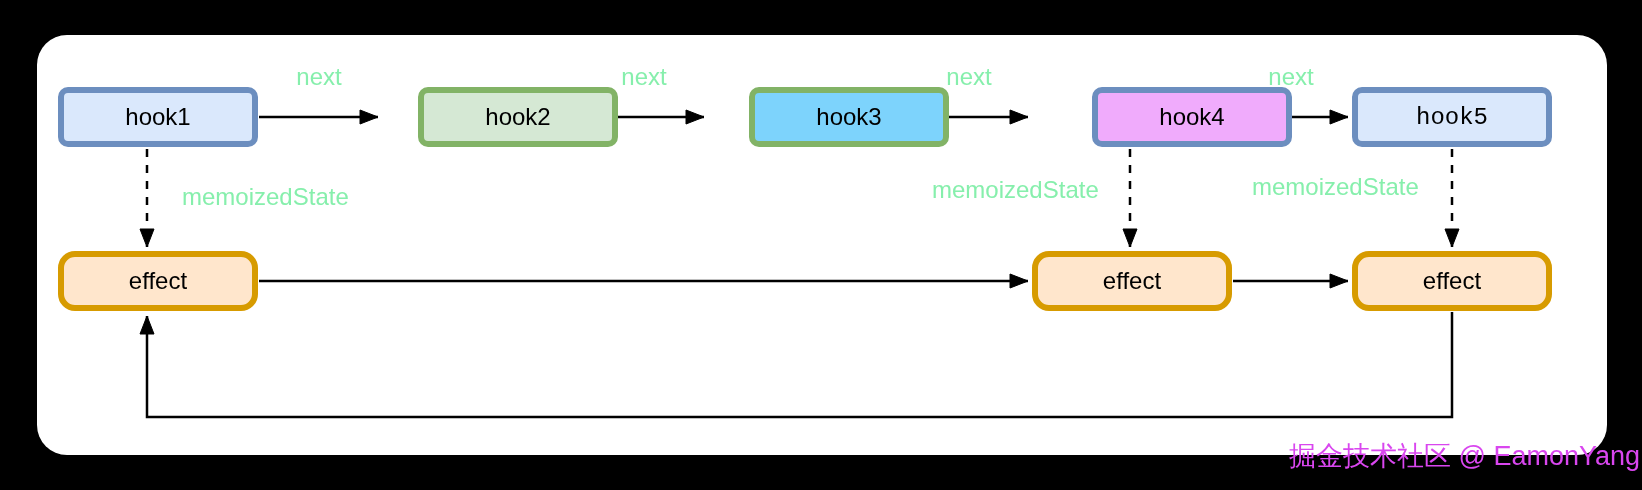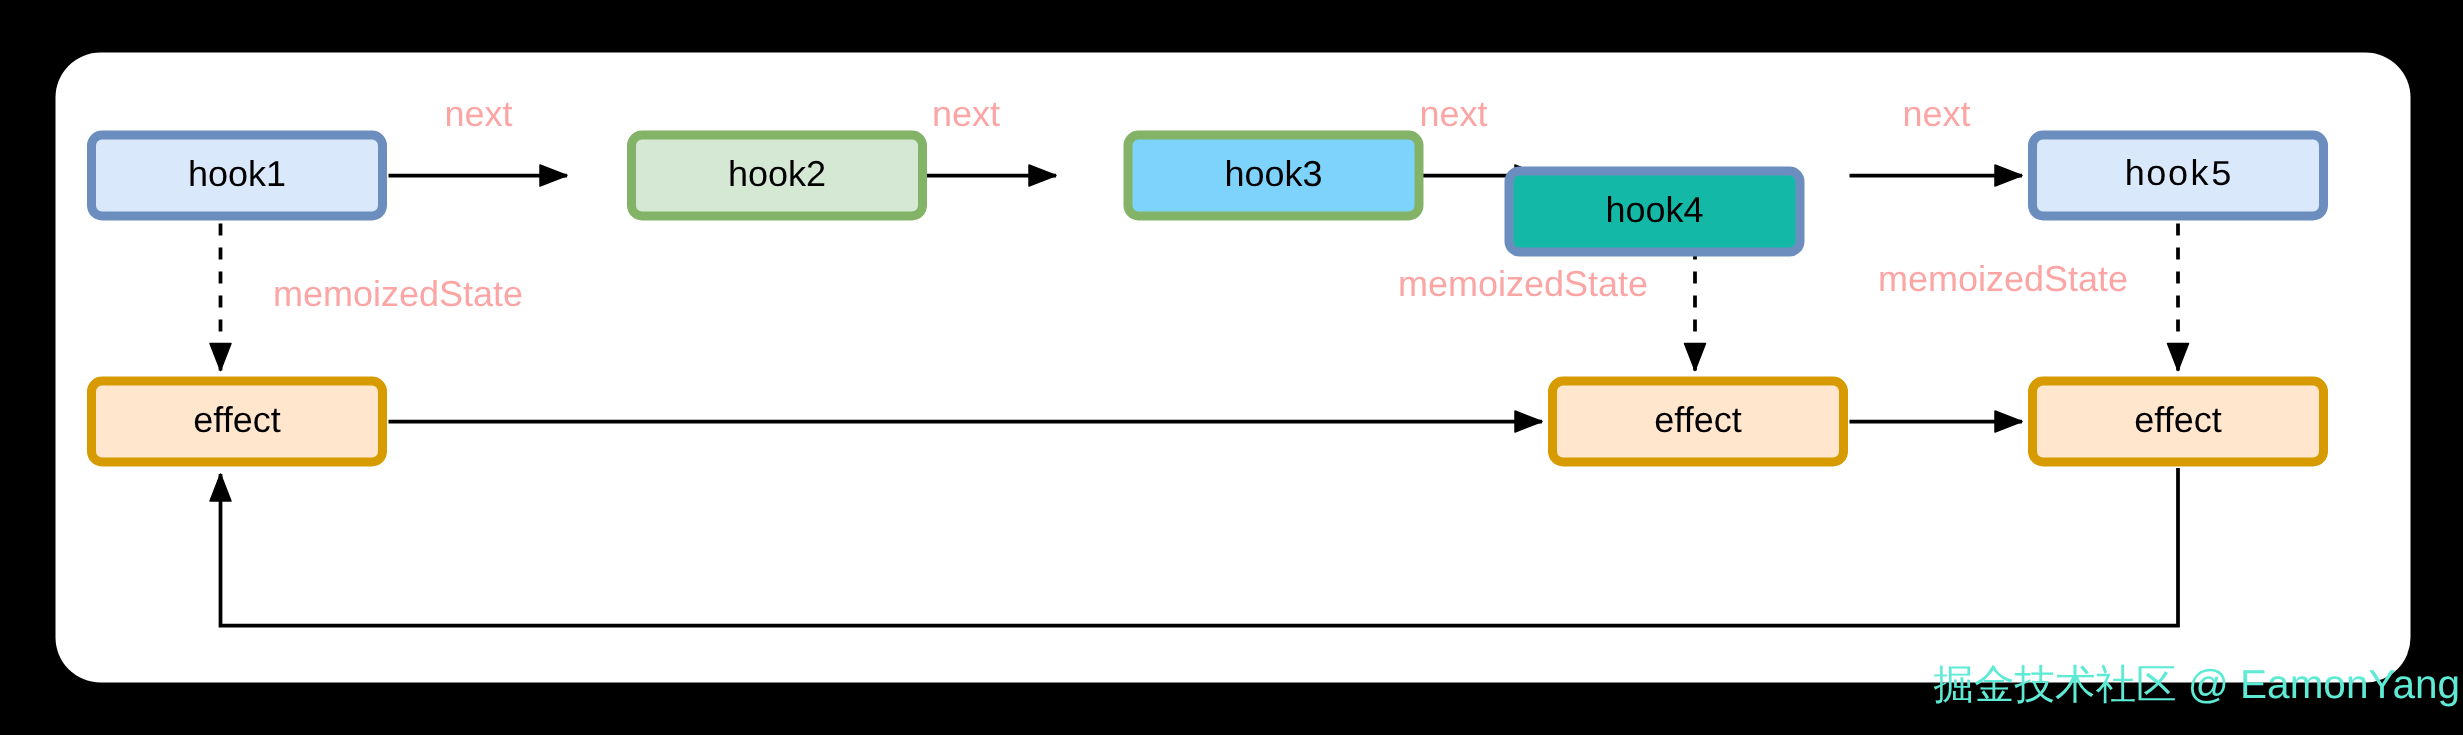--- a/index.html
+++ b/index.html
@@ -39,26 +39,26 @@
     box-sizing: border-box;
     border: 6px solid #4c1d95;
     border-radius: 10px;
     display: flex;
     align-items: center;
     justify-content: center;
     font-size: 24px;
     color: #000000;
   }
   .hook-row .node, .node.hook { top: 87px; }
-  .node.effect { top: 251px; }
+  .node.effect { top: 251px; border-radius: 17px; }
   .edge-label {
     position: absolute;
     font-size: 24px;
     line-height: 28px;
-    color: #fca5a5;
+    color: #86efac;
     white-space: nowrap;
   }
   .next-label {
     width: 140px;
     text-align: center;
   }
   .watermark {
     position: absolute;
     top: 441px;
     right: 2px;
@@ -92,31 +92,31 @@
 
     <line x1="259" y1="281" x2="1028" y2="281" stroke="#000" stroke-width="2.5" marker-end="url(#arrowhead)"></line>
     <line x1="1233" y1="281" x2="1348" y2="281" stroke="#000" stroke-width="2.5" marker-end="url(#arrowhead)"></line>
 
     <polyline points="1452,312 1452,417 147,417 147,316" fill="none" stroke="#000" stroke-width="2.5" marker-end="url(#arrowhead)"></polyline>
   </svg>
 
   <div class="node hook" style="left: 58px; background: rgb(218, 232, 252); border-color: rgb(108, 142, 191);">hook1</div>
   <div class="node hook" style="left: 382px; background: rgb(213, 232, 212); border-color: rgb(130, 179, 102); margin-left: 36px;">hook2</div>
   <div class="node hook" style="left: 708px; background: #7dd3fc; border-color: rgb(130, 179, 102); margin-left: 41px;">hook3</div>
-  <div class="node hook" style="left: 1003px; background: #14b8a6; border-color: rgb(108, 142, 191); margin-top: 24px;">hook4</div>
+  <div class="node hook" style="left: 1092px; background: #f0abfc; border-color: rgb(108, 142, 191);">hook4</div>
   <div class="node hook" style="left: 1352px; background: rgb(218, 232, 252); border-color: rgb(108, 142, 191); font-family: Liberation Mono, monospace;">hook5</div>
 
   <div class="node effect" style="left: 58px; background: rgb(255, 230, 204); border-color: rgb(215, 155, 0);">effect</div>
   <div class="node effect" style="left: 1032px; background: rgb(255, 230, 204); border-color: rgb(215, 155, 0);">effect</div>
   <div class="node effect" style="left: 1352px; background: rgb(255, 230, 204); border-color: rgb(215, 155, 0);">effect</div>
 
   <div class="edge-label next-label" style="left:249px; top:63px">next</div>
   <div class="edge-label next-label" style="left:574px; top:63px">next</div>
   <div class="edge-label next-label" style="left:899px; top:63px">next</div>
   <div class="edge-label next-label" style="left:1221px; top:63px">next</div>
 
   <div class="edge-label" style="left:182px; top:183px">memoizedState</div>
   <div class="edge-label" style="left:932px; top:176px">memoizedState</div>
   <div class="edge-label" style="left:1252px; top:173px">memoizedState</div>
 
-  <div class="watermark" style="color: #5eead4;">掘金技术社区 @ EamonYang</div>
+  <div class="watermark" style="color: #d946ef;">掘金技术社区 @ EamonYang</div>
 
 </div>
 
 </body></html>

